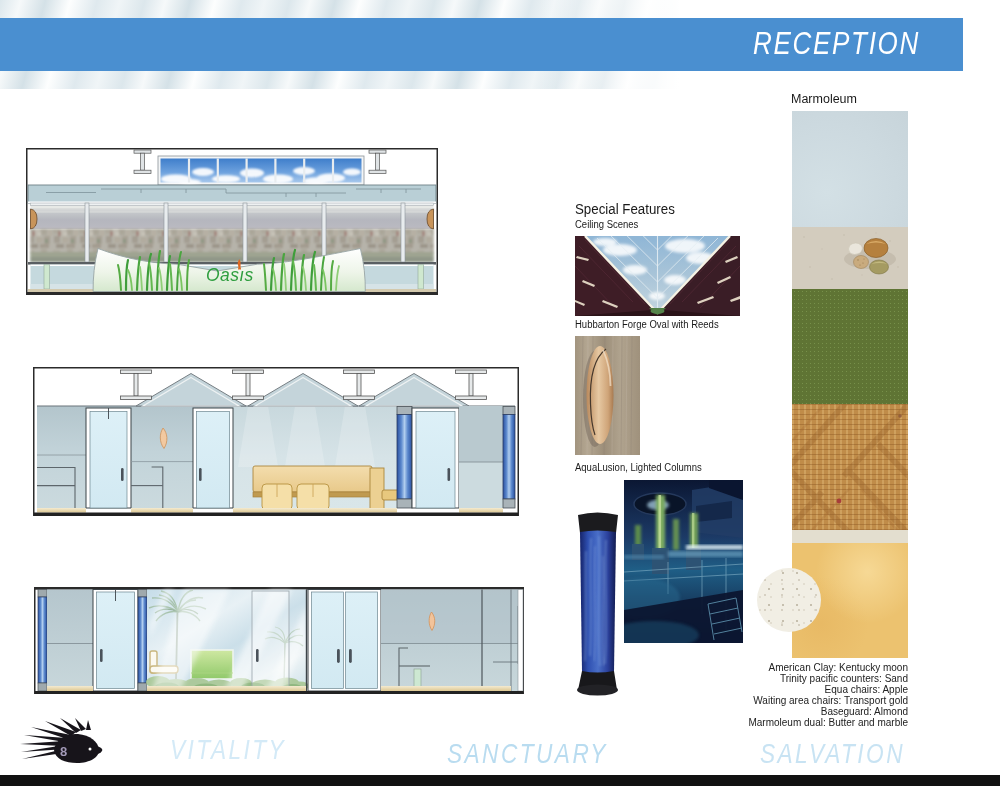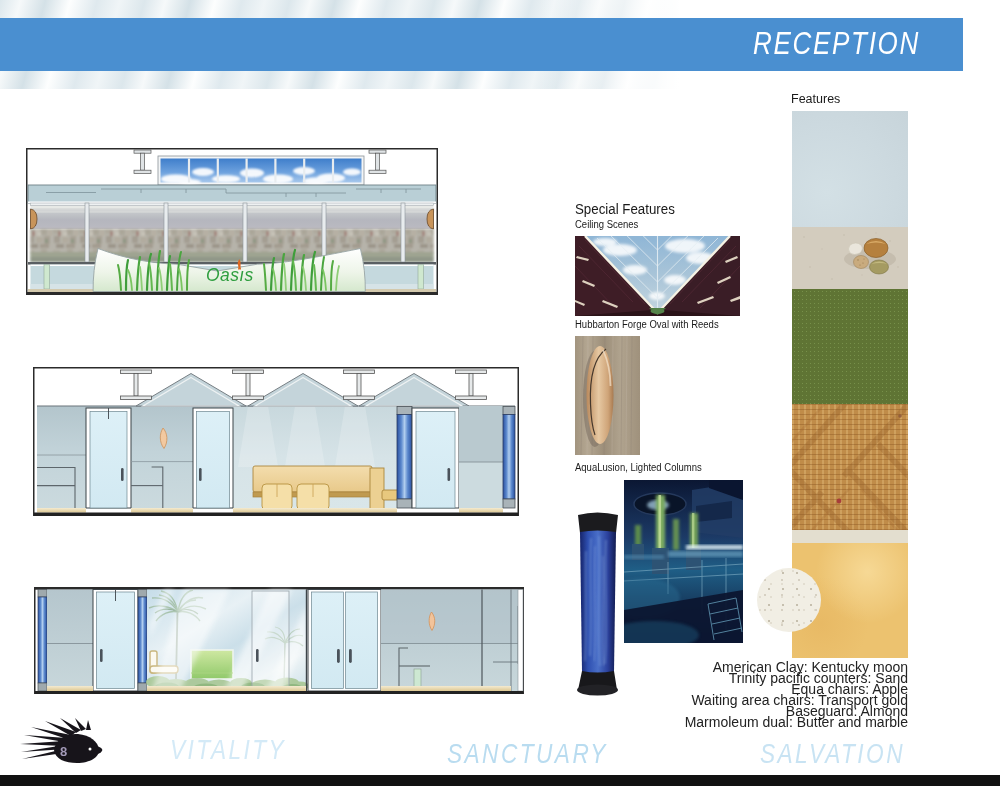--- a/index.html
+++ b/index.html
@@ -745,21 +745,21 @@
     <line x1="84" y1="124" x2="112" y2="118"></line>
     <line x1="86" y1="134" x2="114" y2="128"></line>
     <line x1="88" y1="144" x2="116" y2="138"></line>
     <line x1="90" y1="154" x2="118" y2="148"></line>
     <line x1="84" y1="124" x2="90" y2="160"></line>
     <line x1="112" y1="118" x2="118" y2="152"></line>
   </g>
 </svg>
 </div>
 
-<div class="abs" style="left:791px;top:92px;font-size:12.5px;color:#1a1a1a;">Features</div>
+<div class="abs" style="left:791px;top:92px;font-size:12.5px;color:#1a1a1a;">Marmoleum</div>
 
 <div class="abs" style="left:792px;top:111px;width:116px;height:116px;
   background:radial-gradient(circle at 30% 70%, #d3e0e5 0%, #ccd9df 60%, #c7d4da 100%);"></div>
 
 <div class="abs" style="left:792px;top:227px;width:116px;height:62px;">
 <svg width="116" height="62" viewBox="0 0 116 62">
   <rect width="116" height="62" fill="#d6cfc2"></rect>
   <rect width="116" height="62" fill="#cfc7b8" opacity="0.4"></rect>
   <g fill="#c5bcac" opacity="0.6">
     <circle cx="12" cy="10" r="1"></circle>
@@ -838,21 +838,21 @@
    #ecc26f;"></div>
 
 <div class="abs" style="left:757px;top:568px;width:64px;height:64px;border-radius:50%;
   background-image:
    radial-gradient(circle at 8px 12px, #d6d0c2 6%, rgba(0,0,0,0) 8%),
    radial-gradient(circle at 3px 3px, #e2ddd0 9%, rgba(0,0,0,0) 11%),
    radial-gradient(circle at 12px 5px, #c6bfae 4.5%, rgba(0,0,0,0) 6.5%);
   background-size:17px 15px, 11px 13px, 14px 16px;
   background-color:#f1eee4;"></div>
 
-<div class="abs" style="right:92px;top:662px;width:260px;font-size:14px;line-height:11px;color:#222;text-align:right;">
+<div class="abs" style="right:92px;top:662px;width:260px;font-size:10px;line-height:11px;color:#222;text-align:right;">
 American Clay: Kentucky moon<br>
 Trinity pacific counters: Sand<br>
 Equa chairs: Apple<br>
 Waiting area chairs: Transport gold<br>
 Baseguard: Almond<br>
 Marmoleum dual: Butter and marble</div>
 
 <div class="abs" style="left:18px;top:718px;width:88px;height:52px;">
 <svg width="88" height="52" viewBox="0 0 88 52">
   <g fill="#17141a">

